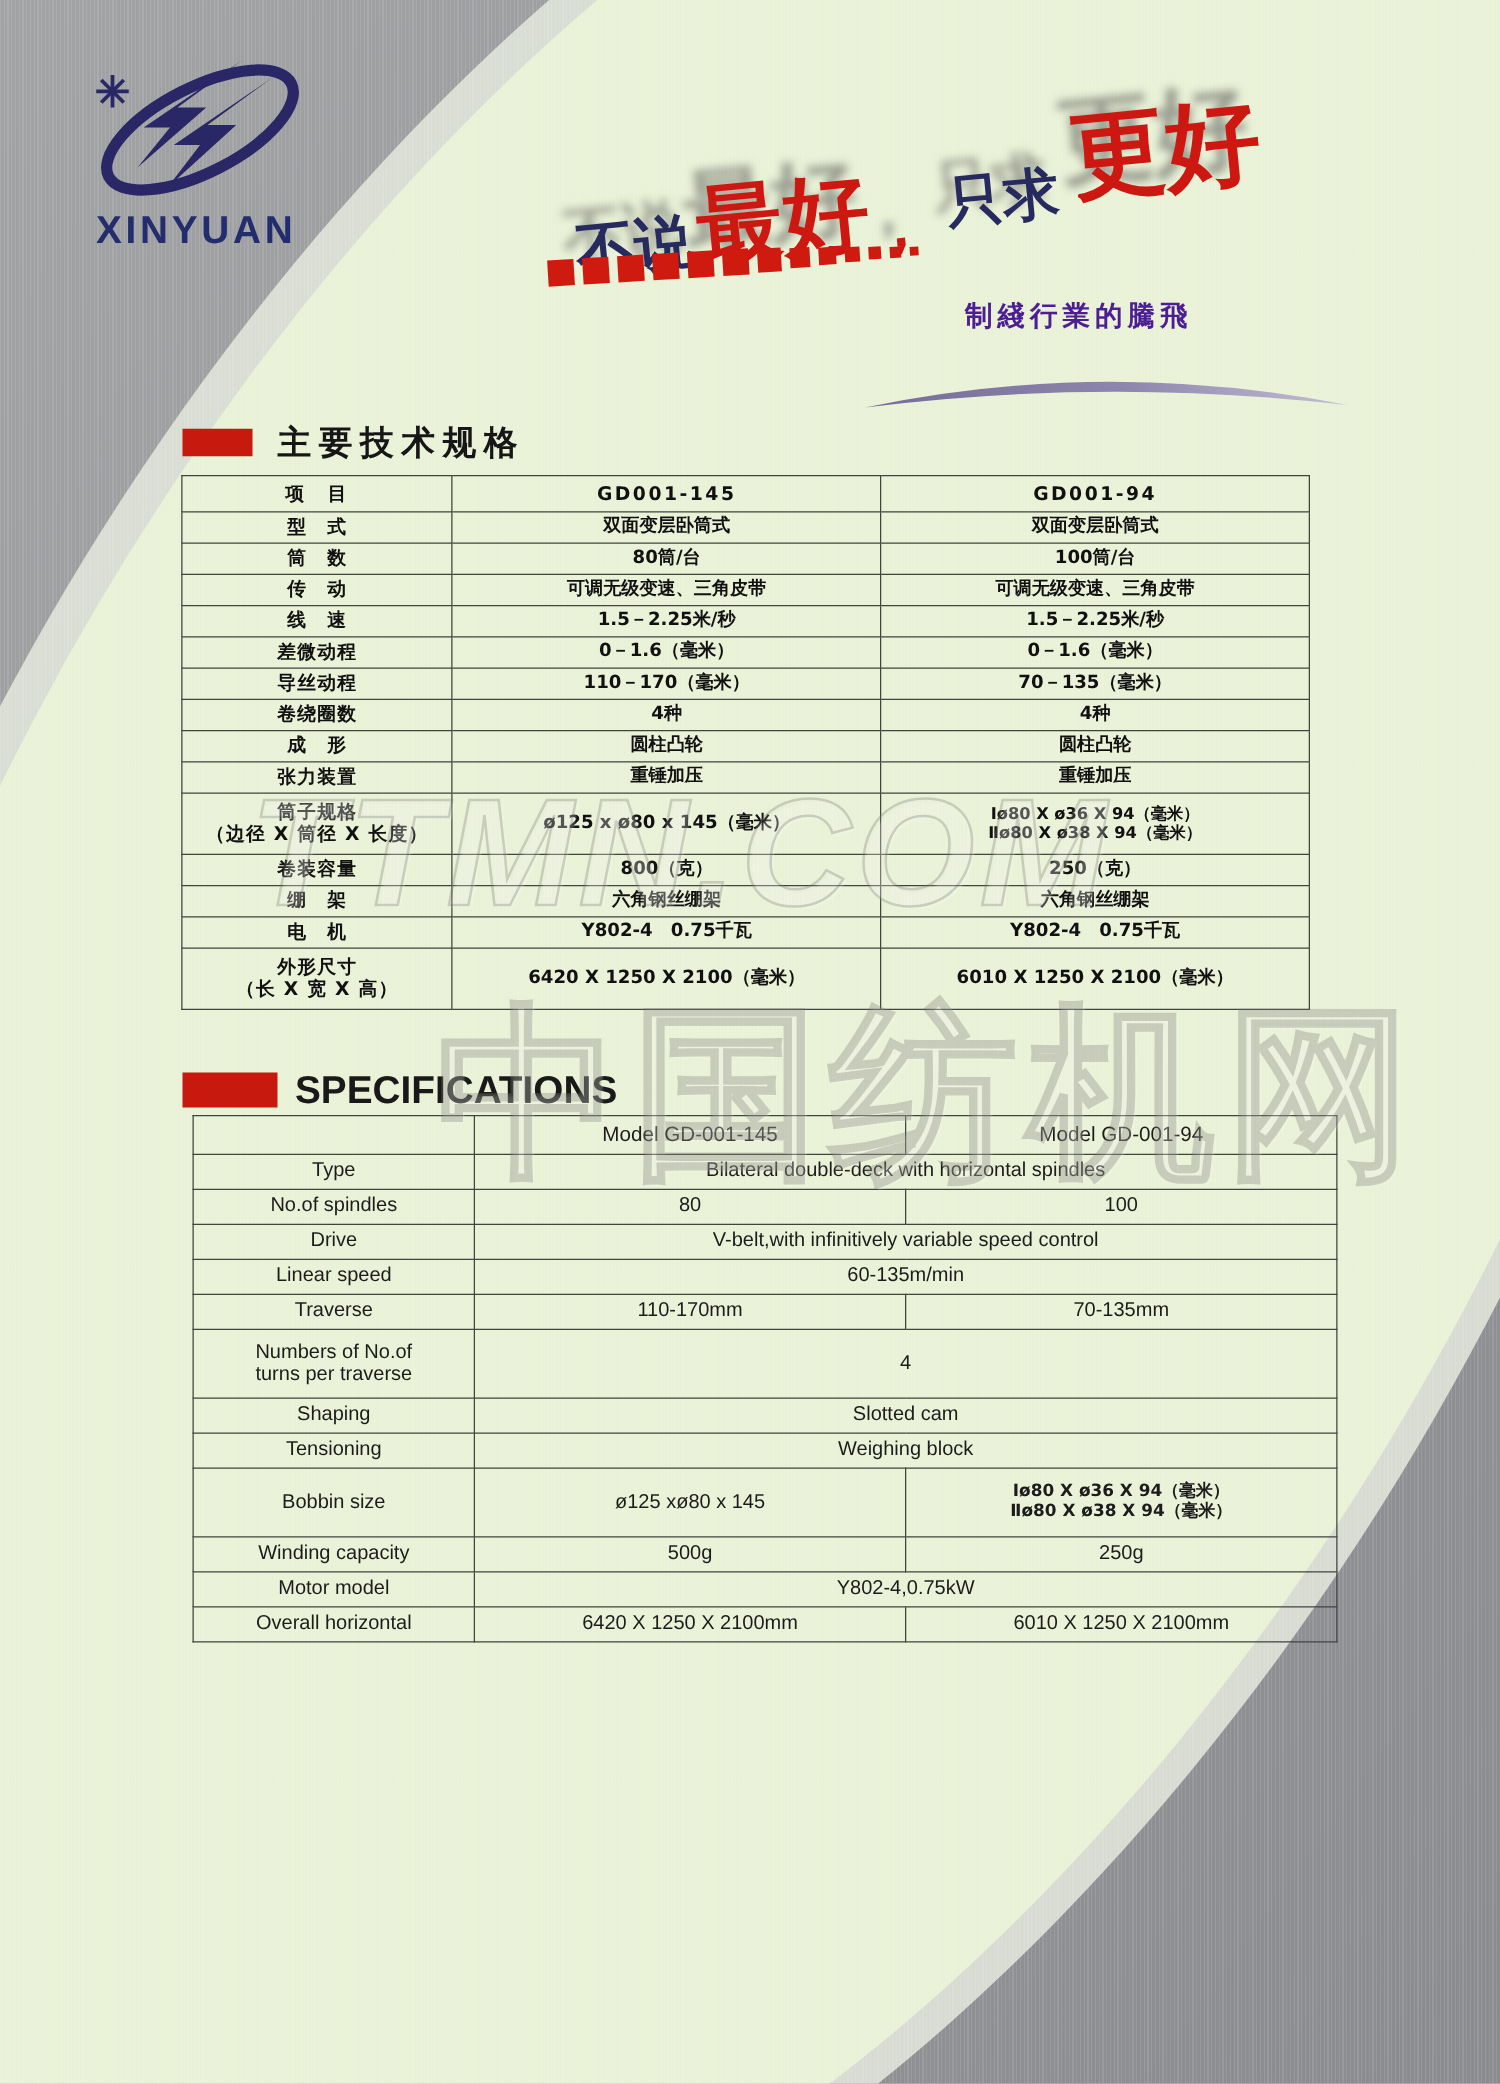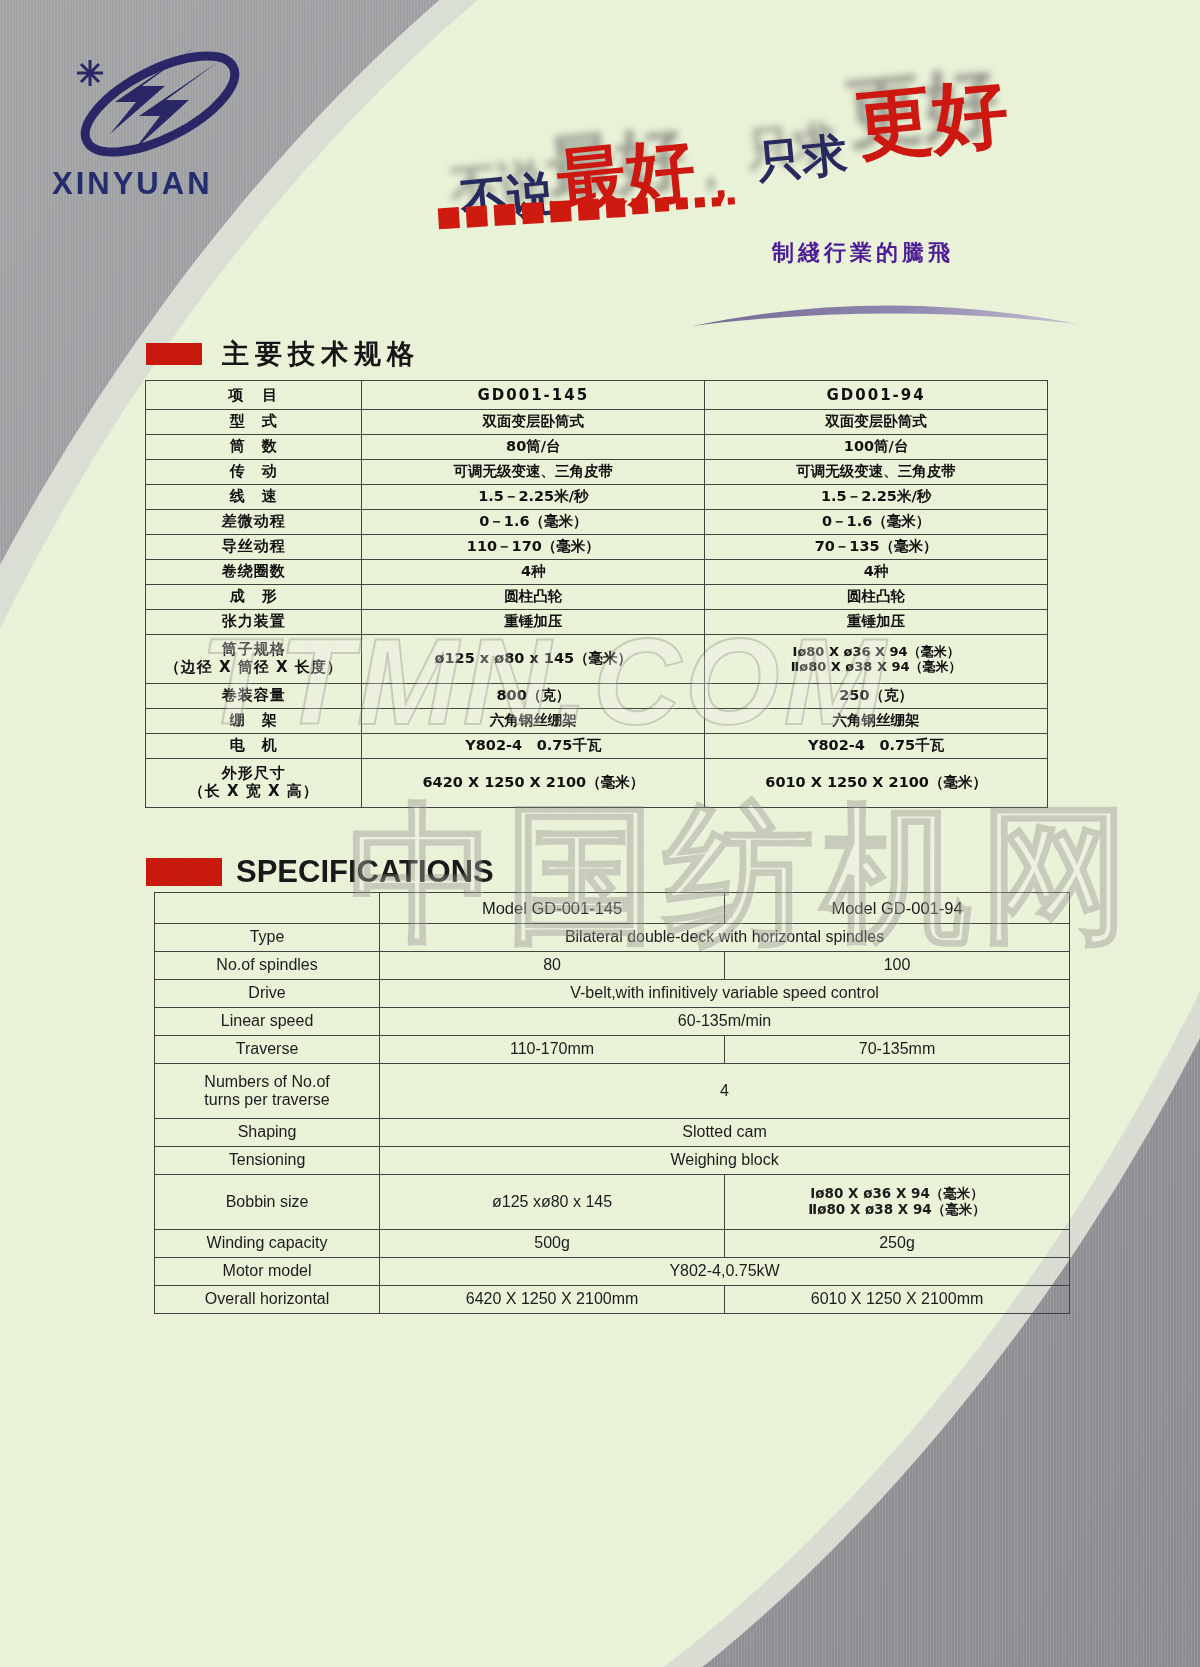--- a/index.html
+++ b/index.html
@@ -13,21 +13,21 @@
     position:absolute; inset:0; z-index:1; pointer-events:none;
     background:repeating-linear-gradient(90deg, rgba(255,255,255,.20) 0 1px, transparent 1px 3px);
     opacity:.55;
   }
   .layer{position:absolute; z-index:2;}
 
   
   #logo{left:52px; top:42px; width:210px; height:160px;}
   #logo svg{display:block;}
   #logo .logo-text{
-    margin-top:2px; 
+    margin-top:2px; text-align:center;
     font-size:31px; font-weight:bold; letter-spacing:3px; color:#232d6e;
     font-family:"Liberation Sans", sans-serif;
   }
 
   
   #slogan{
     left:455px; top:38px; width:640px; height:175px;
     display:flex; align-items:flex-end; transform:rotate(-5.5deg);
     font-family:"DejaVu Sans", sans-serif; font-weight:bold; white-space:nowrap;
   }

